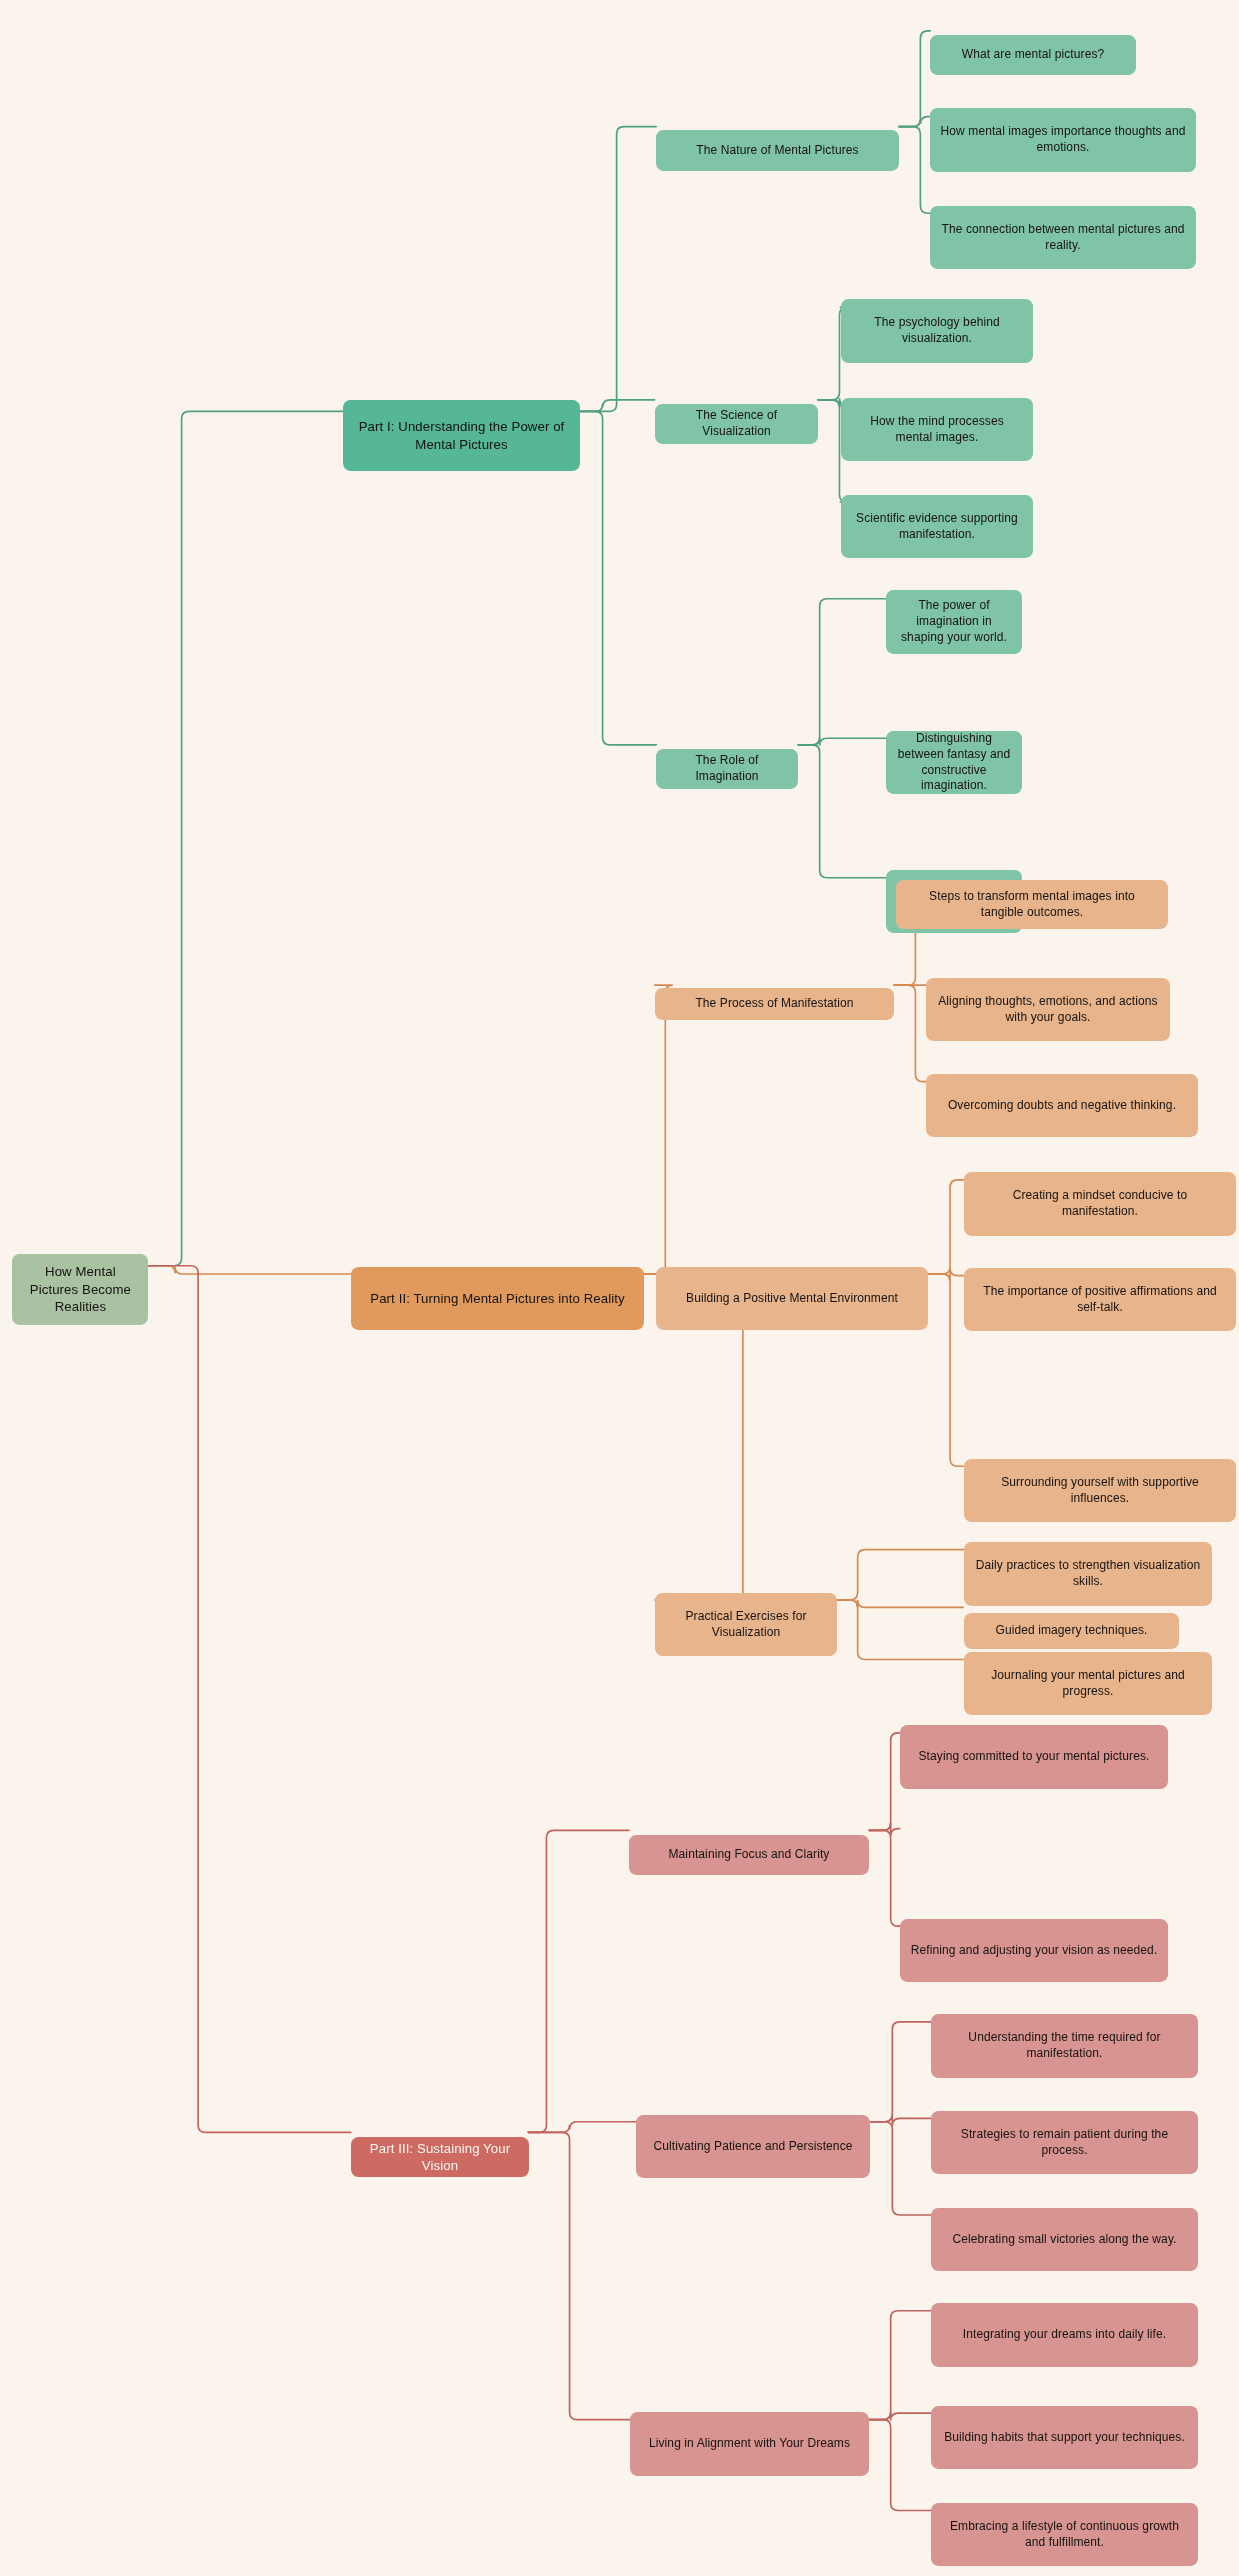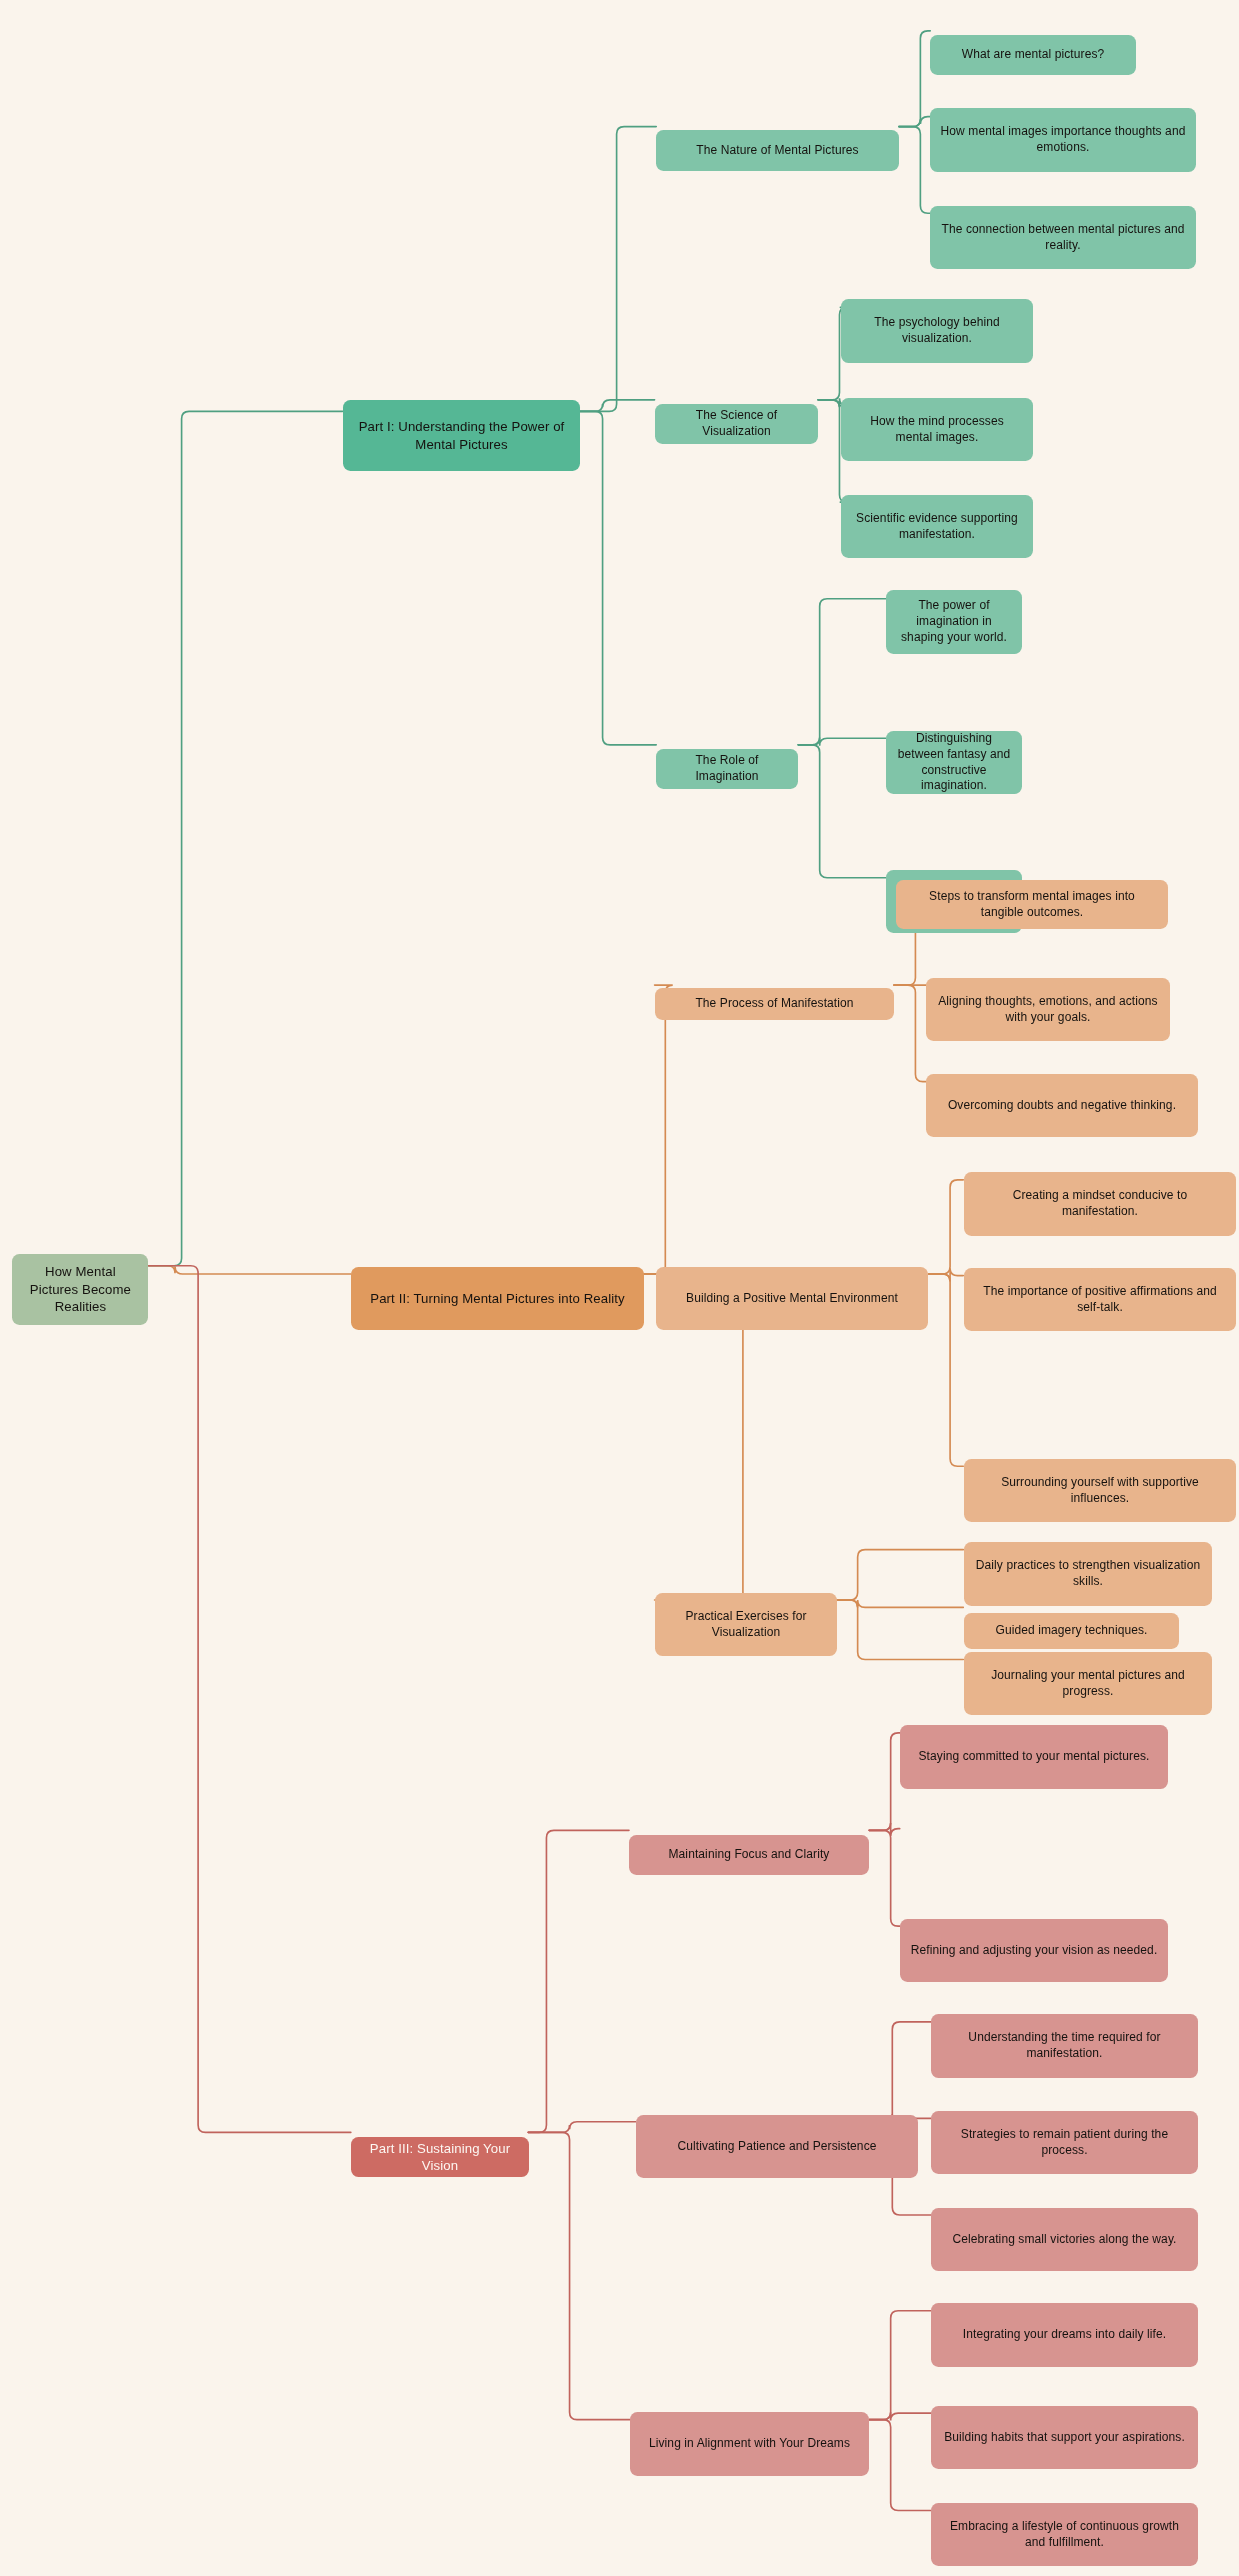--- a/index.html
+++ b/index.html
@@ -119,23 +119,23 @@
   <div class="node lvl3-orange" style="left:964px;top:1518px;width:248px;height:64px;text-align:center;">Daily practices to strengthen visualization skills.</div>
   <div class="node lvl3-orange" style="left:964px;top:1589px;width:215px;height:36px;">Guided imagery techniques.</div>
   <div class="node lvl3-orange" style="left:964px;top:1628px;width:248px;height:63px;">Journaling your mental pictures and progress.</div>
 
   <div class="node lvl1-red" style="left:351px;top:2113px;width:178px;height:40px;">Part III: Sustaining Your Vision</div>
 
   <div class="node lvl2-red" style="left:629px;top:1811px;width:240px;height:40px;">Maintaining Focus and Clarity</div>
   <div class="node lvl3-red" style="left:900px;top:1701px;width:268px;height:64px;">Staying committed to your mental pictures.</div>
   <div class="node lvl3-red" style="left:900px;top:1895px;width:268px;height:63px;">Refining and adjusting your vision as needed.</div>
 
-  <div class="node lvl2-red" style="left:636px;top:2091px;width:282px;height:63px;">Cultivating Patience and Persistence</div>
+  <div class="node lvl2-red" style="left:636px;top:2091px;width:234px;height:63px;">Cultivating Patience and Persistence</div>
   <div class="node lvl3-red" style="left:931px;top:1990px;width:267px;height:64px;">Understanding the time required for manifestation.</div>
   <div class="node lvl3-red" style="left:931px;top:2087px;width:267px;height:63px;">Strategies to remain patient during the process.</div>
   <div class="node lvl3-red" style="left:931px;top:2184px;width:267px;height:63px;">Celebrating small victories along the way.</div>
 
   <div class="node lvl2-red" style="left:630px;top:2388px;width:239px;height:64px;">Living in Alignment with Your Dreams</div>
   <div class="node lvl3-red" style="left:931px;top:2279px;width:267px;height:64px;">Integrating your dreams into daily life.</div>
-  <div class="node lvl3-red" style="left:931px;top:2382px;width:267px;height:63px;">Building habits that support your aspirations.</div>
+  <div class="node lvl3-red" style="left:931px;top:2382px;width:267px;height:63px;">Building habits that support your techniques.</div>
   <div class="node lvl3-red" style="left:931px;top:2479px;width:267px;height:63px;">Embracing a lifestyle of continuous growth and fulfillment.</div>
 </div>
 
 
 </body></html>

